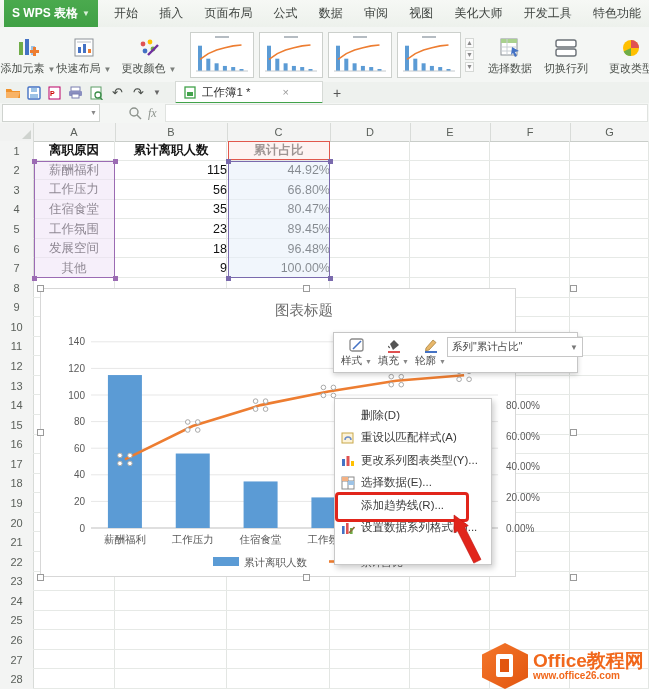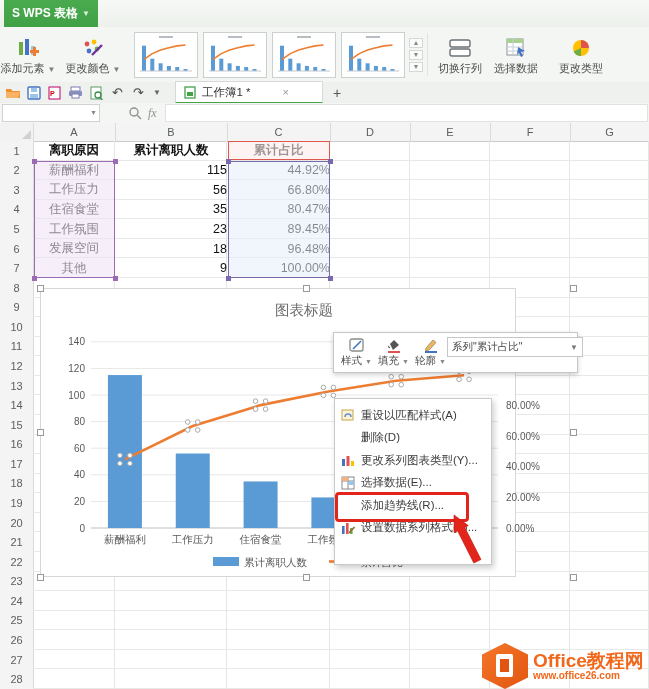--- a/index.html
+++ b/index.html
@@ -99,33 +99,55 @@
 </head>
 <body>
 
 <div id="stage">
 
   <div id="menubar" class="abs">
     <div id="wps-logo">
       <span>S WPS 表格</span>
       <span class="caret">▼</span>
     </div>
+    <div id="menu-tabs">
+        <div class="menu-tab">开始</div>
+        <div class="menu-tab">插入</div>
+        <div class="menu-tab">页面布局</div>
+        <div class="menu-tab">公式</div>
+        <div class="menu-tab">数据</div>
+        <div class="menu-tab">审阅</div>
+        <div class="menu-tab">视图</div>
+        <div class="menu-tab">美化大师</div>
+        <div class="menu-tab">开发工具</div>
+        <div class="menu-tab">特色功能</div>
+      </div>
   </div>
 
   <div id="ribbon" class="abs">
     <div class="rgroup">
       <div class="big-btn">
         <svg width="22" height="20">
           <rect x="2" y="4" width="4" height="13" fill="#70ad47"></rect>
             <rect x="8" y="1" width="4" height="16" fill="#4472c4"></rect>
           <rect x="14" y="8" width="4" height="9" fill="#9dc3e6"></rect>
           <rect x="13" y="12" width="9" height="3" fill="#ed7d31"></rect>
             <rect x="16" y="9" width="3" height="9" fill="#ed7d31"></rect>
         </svg>
         <span class="lbl"><span>添加元素</span> <span class="caret">▼</span></span>
+      </div>
+      <div class="big-btn">
+        <svg width="22" height="20">
+          <rect x="2" y="1" width="18" height="17" fill="#fff" stroke="#8b9298"></rect>
+          <rect x="5" y="9" width="3" height="6" fill="#4472c4"></rect>
+            <rect x="10" y="6" width="3" height="9" fill="#4472c4"></rect>
+          <rect x="15" y="11" width="3" height="4" fill="#ed7d31"></rect>
+            <line x1="4" y1="4" x2="18" y2="4" stroke="#b8bec4"></line>
+        </svg>
+        <span class="lbl"><span>快速布局</span> <span class="caret">▼</span></span>
       </div>
       <div class="rdiv"></div>
       <div class="big-btn">
         <svg width="22" height="20">
           <circle cx="5" cy="6" r="2.4" fill="#e05252"></circle>
             <circle cx="12" cy="4" r="2.4" fill="#ffc000"></circle>
           <circle cx="7" cy="13" r="2.4" fill="#4472c4"></circle>
             <circle cx="15" cy="11" r="2.4" fill="#70ad47"></circle>
           <line x1="10" y1="17" x2="20" y2="7" stroke="#7030a0" stroke-width="2.4"></line>
         </svg>
@@ -181,35 +203,35 @@
       </div>
     <div id="gallery-scroll">
       <div>▲</div>
       <div>▼</div>
       <div>▼</div>
     </div>
     <div class="rdiv"></div>
     <div class="rgroup">
       <div class="big-btn">
         <svg width="24" height="20">
-          <rect x="2" y="2" width="20" height="7" rx="2" fill="#fff" stroke="#6b7177" stroke-width="1.4"></rect>
-          <rect x="2" y="11" width="20" height="7" rx="2" fill="#fff" stroke="#6b7177" stroke-width="1.4"></rect>
-        </svg>
-        <span class="lbl"><span>切换行列</span></span>
-      </div>
-      <div class="big-btn">
-        <svg width="24" height="20">
           <rect x="3" y="1" width="16" height="16" fill="#fff" stroke="#8b9298"></rect>
           <rect x="3" y="1" width="16" height="4" fill="#a9d18e"></rect>
           <line x1="3" y1="9" x2="19" y2="9" stroke="#c9cfd4"></line>
             <line x1="3" y1="13" x2="19" y2="13" stroke="#c9cfd4"></line>
           <line x1="9" y1="1" x2="9" y2="17" stroke="#c9cfd4"></line>
           <path d="M14 9 L21 13 L17 14 L19 18 L17 19 L15 15 L13 17 Z" fill="#4472c4"></path>
         </svg>
         <span class="lbl"><span>选择数据</span></span>
+      </div>
+      <div class="big-btn">
+        <svg width="24" height="20">
+          <rect x="2" y="2" width="20" height="7" rx="2" fill="#fff" stroke="#6b7177" stroke-width="1.4"></rect>
+          <rect x="2" y="11" width="20" height="7" rx="2" fill="#fff" stroke="#6b7177" stroke-width="1.4"></rect>
+        </svg>
+        <span class="lbl"><span>切换行列</span></span>
       </div>
       <div class="rdiv"></div>
       <div class="big-btn">
         <svg width="22" height="20">
           <circle cx="11" cy="10" r="8" fill="#ffc000"></circle>
           <path d="M11 10 L11 2 A8 8 0 0 1 19 10 Z" fill="#e05252"></path>
           <path d="M11 10 L3.6 13.5 A8 8 0 0 0 11 18 Z" fill="#70ad47"></path>
         </svg>
         <span class="lbl"><span>更改类型</span></span>
       </div>
@@ -498,31 +520,31 @@
       <span class="lbl"><span>轮廓</span> <span class="caret">▼</span></span>
     </div>
     <div id="series-select">
       <span>系列"累计占比"</span>
       <span class="caret">▼</span>
     </div>
   </div>
 
   <div id="context-menu" class="abs">
       <div class="cm-item">
+        <span class="cm-icon"></span>
+        <span class="cm-label">删除(D)</span>
+      </div>
+      <div class="cm-item">
         <span class="cm-icon">
           <svg width="14" height="14">
             <rect x="1" y="2" width="11" height="10" fill="#fdf3d8" stroke="#c8a84b"></rect>
             <path d="M4 9 a3 3 0 1 1 6 0" fill="none" stroke="#6b8dc9" stroke-width="1.5"></path>
           </svg>
         </span>
         <span class="cm-label">重设以匹配样式(A)</span>
-      </div>
-      <div class="cm-item">
-        <span class="cm-icon"></span>
-        <span class="cm-label">删除(D)</span>
       </div>
       <div class="cm-item">
         <span class="cm-icon">
           <svg width="14" height="14">
             <rect x="1" y="6" width="3" height="7" fill="#4472c4"></rect>
             <rect x="5.5" y="3" width="3" height="10" fill="#e05252"></rect>
             <rect x="10" y="8" width="3" height="5" fill="#ffc000"></rect>
           </svg>
         </span>
         <span class="cm-label">更改系列图表类型(Y)...</span>

